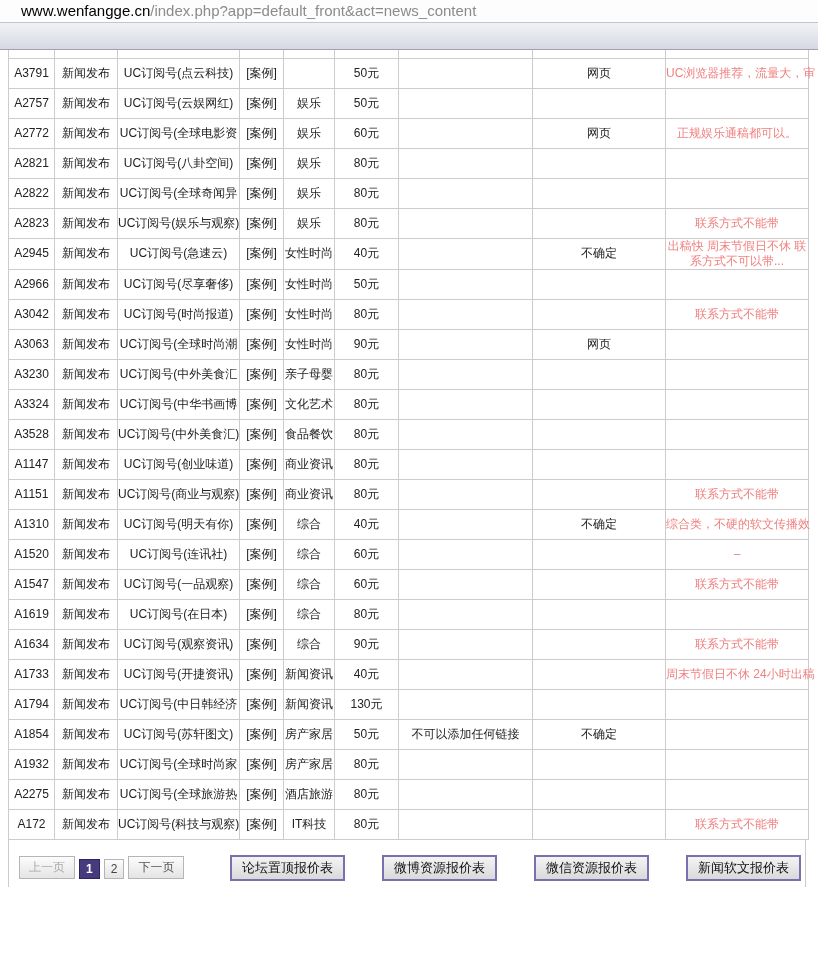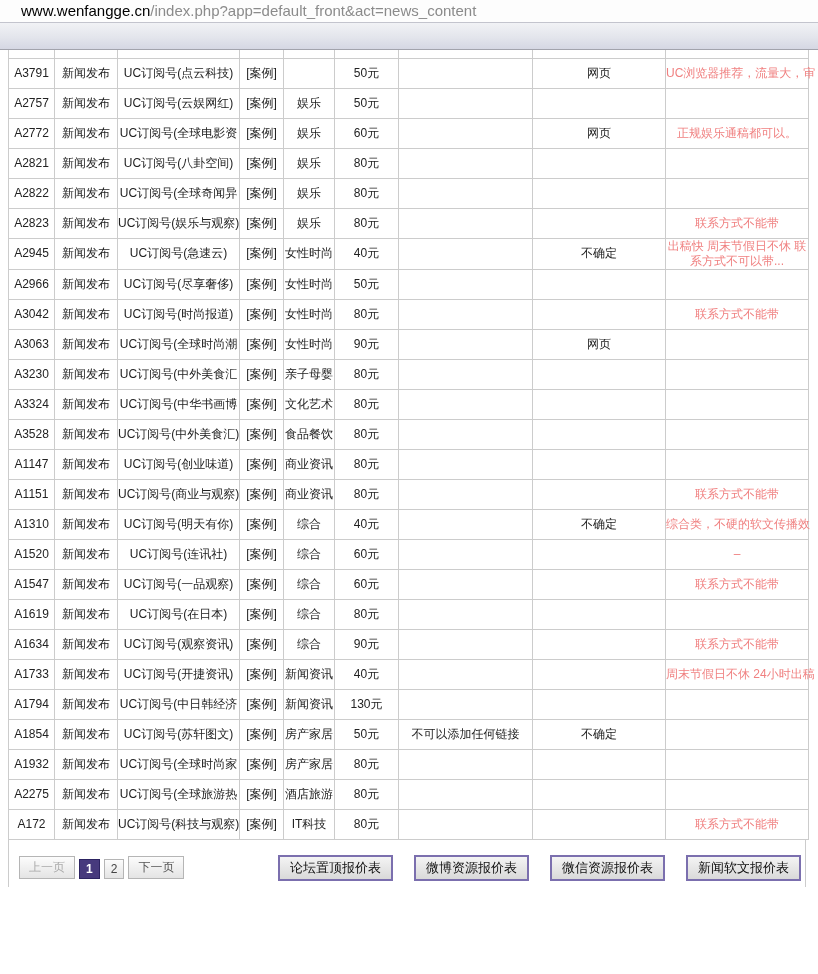--- a/index.html
+++ b/index.html
@@ -26,21 +26,21 @@
     height:47px; padding:15px 2px 0 2px; }
   .footer { display:flex; align-items:center; justify-content:space-between; }
   .pager { display:flex; align-items:flex-end; gap:4px; margin-left:8px; }
   .pg-btn { font-size:12px; color:#555; padding:2px 9px; border:1px solid #b5b5b5;
     background:linear-gradient(180deg,#fcfcfc,#e4e4e4); cursor:pointer; }
   .pg-btn.disabled { color:#aaa; cursor:default; }
   .pg-num { font-size:12px; color:#444; padding:2px 6px; border:1px solid #b5b5b5;
     background:linear-gradient(180deg,#fcfcfc,#e4e4e4); cursor:pointer; min-width:18px; text-align:center; }
   .pg-num.current { background:#473a7d; color:#fff; border:1px solid #2c2361;
     font-weight:bold; cursor:default; }
-  .report-btns { display:flex; gap:21px; margin-right:2px; }
+  .report-btns { display:flex; gap:37px; margin-right:2px; }
   .report-btn { border:2px solid #7b6fae; background:linear-gradient(180deg,#f4f4f4,#d9d9d9);
     padding:2px 10px; font-size:13px; color:#111; cursor:pointer;
     font-family:"Liberation Sans","DejaVu Sans",sans-serif; }
 </style>
 </head>
 <body>
 
 <div class="url-bar"><span class="url-domain">www.wenfangge.cn</span><span class="url-path">/index.php?app=default_front&amp;act=news_content</span></div>
 
 <div class="chrome-band"></div>

